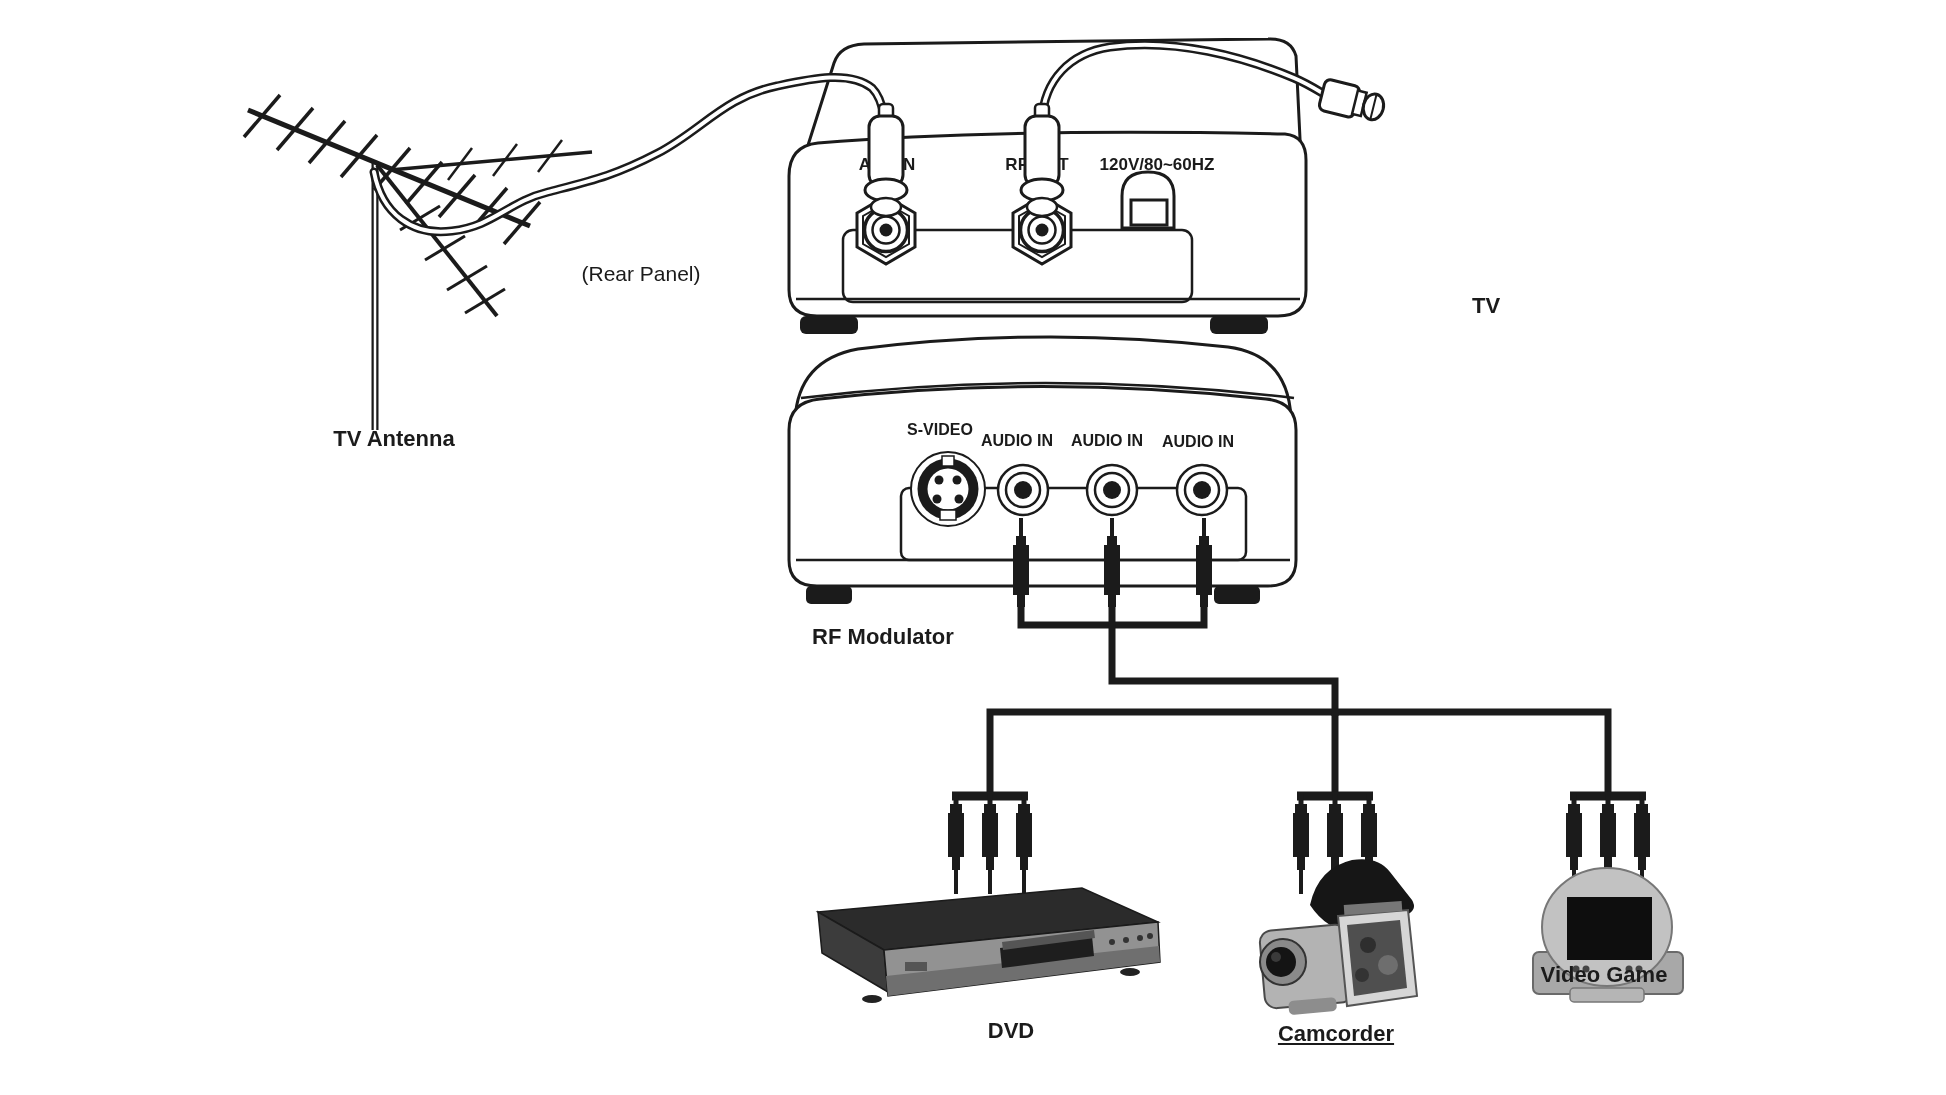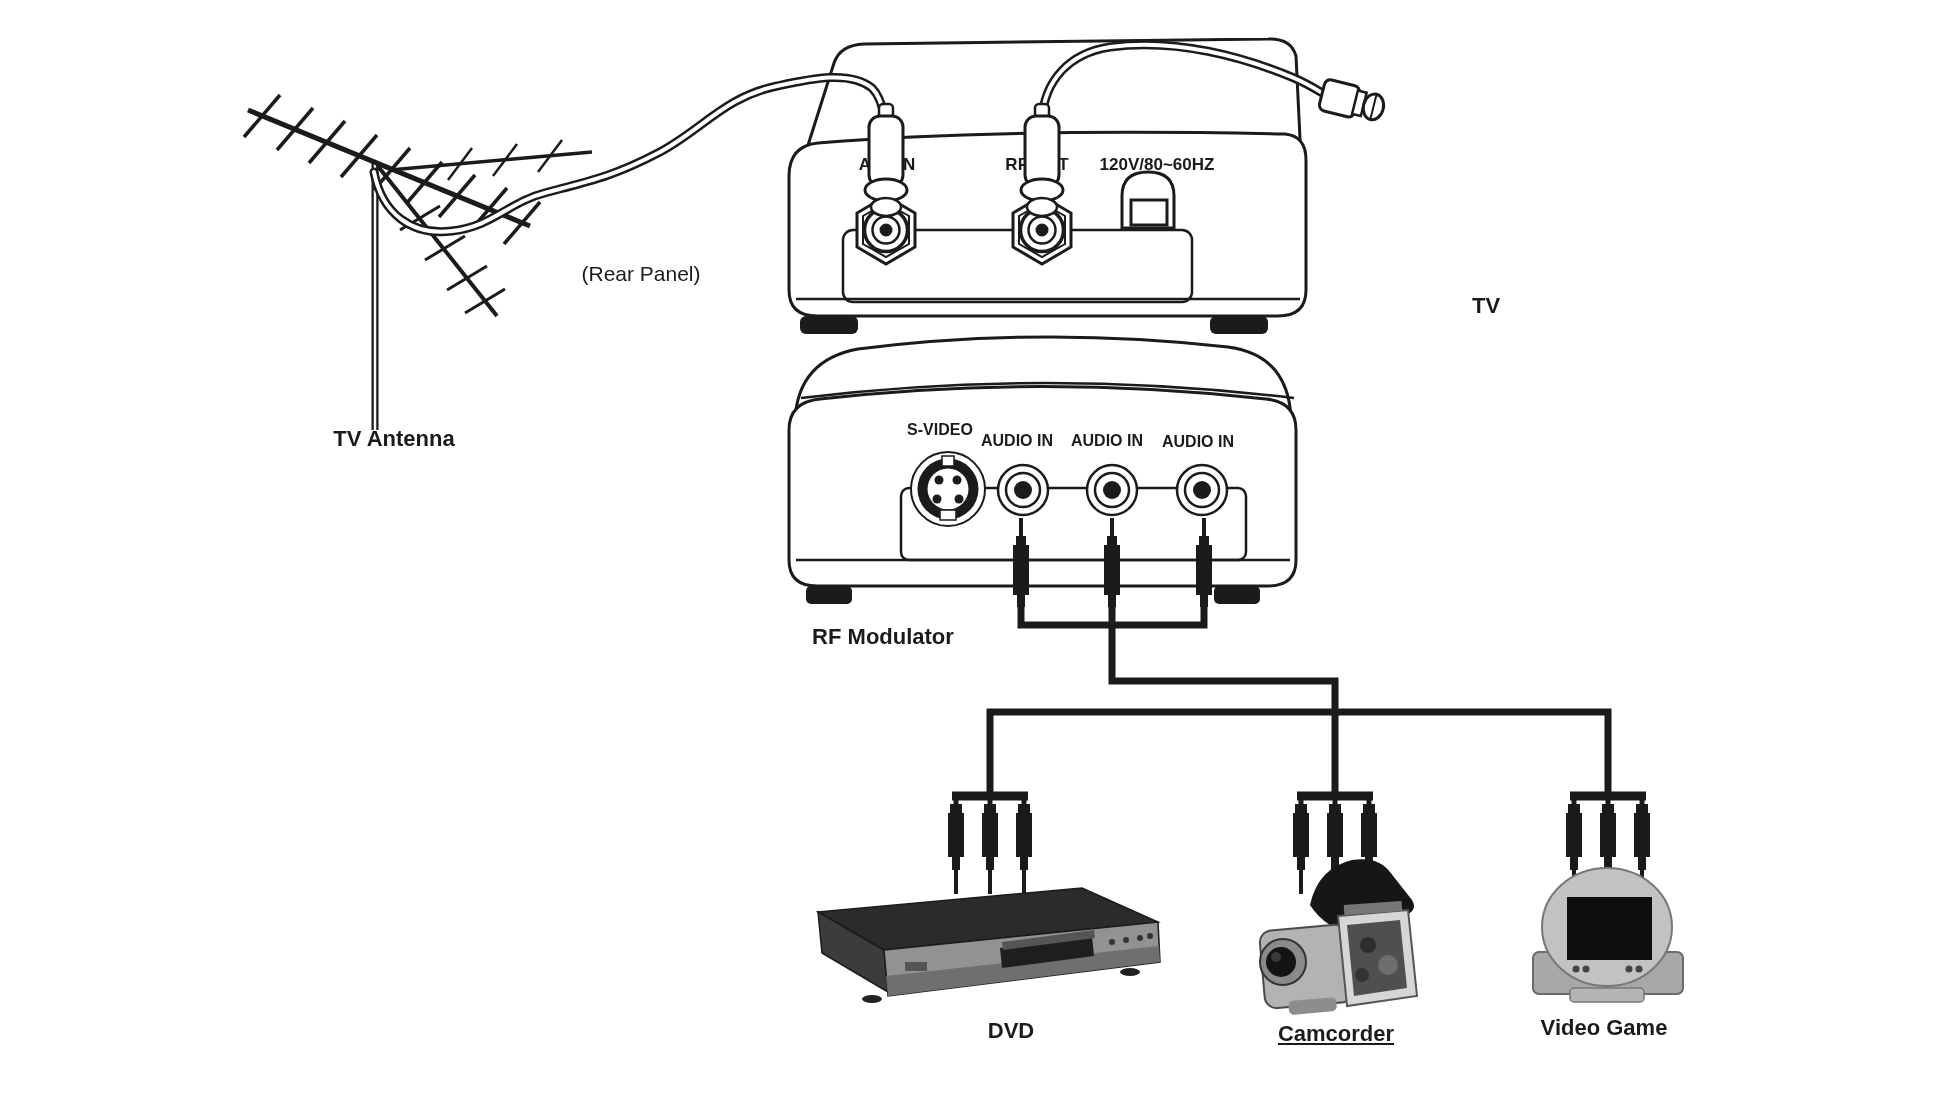--- a/index.html
+++ b/index.html
@@ -226,21 +226,21 @@
     <div class="lbl b f17" style="left:1037px;top:156px;">RF OUT</div>
     <div class="lbl b f17" style="left:1157px;top:156px;">120V/80~60HZ</div>
 
     <div class="lbl b f16" style="left:940px;top:422px;">S-VIDEO</div>
     <div class="lbl b f16" style="left:1017px;top:433px;">AUDIO IN</div>
     <div class="lbl b f16" style="left:1107px;top:433px;">AUDIO IN</div>
     <div class="lbl b f16" style="left:1198px;top:434px;">AUDIO IN</div>
 
     <div class="lbl b f30" style="left:1011px;top:1020px;">DVD</div>
     <div class="lbl b f30" style="left:1336px;top:1023px;text-decoration:underline;">Camcorder</div>
-    <div class="lbl b f30" style="left:1604px;top:1017px;">Video Game</div>
+    <div class="lbl b f30" style="left:1604px;top:964px;">Video Game</div>
   </div>
 
   <svg class="layer" width="1946" height="1095" viewBox="0 0 1946 1095" style="pointer-events:none;">
 
     <g fill="none" stroke-linecap="round">
       <path d="M 374,172 C 382,214 412,236 452,231 C 494,226 508,202 548,192 C 590,181 614,176 658,153 C 702,130 724,97 777,86 C 810,79 850,70 872,88 C 878,94 882,104 884,116" stroke="#1b1b1b" stroke-width="9"></path>
       <path d="M 374,172 C 382,214 412,236 452,231 C 494,226 508,202 548,192 C 590,181 614,176 658,153 C 702,130 724,97 777,86 C 810,79 850,70 872,88 C 878,94 882,104 884,116" stroke="#ffffff" stroke-width="4"></path>
     </g>
 
     <g fill="none" stroke-linecap="round">

